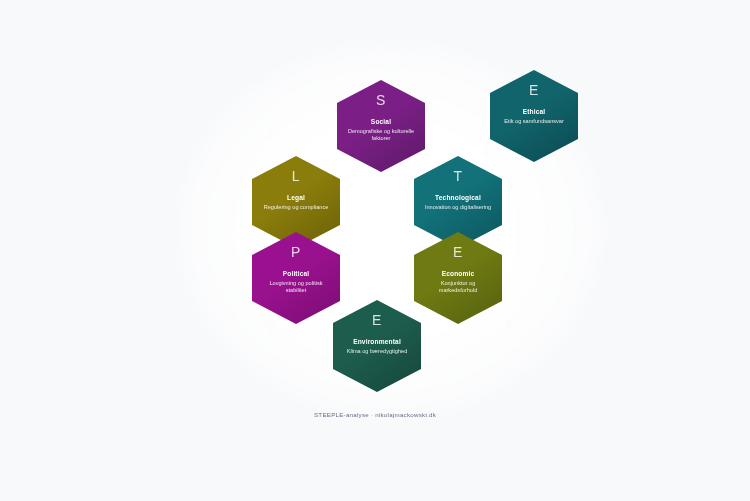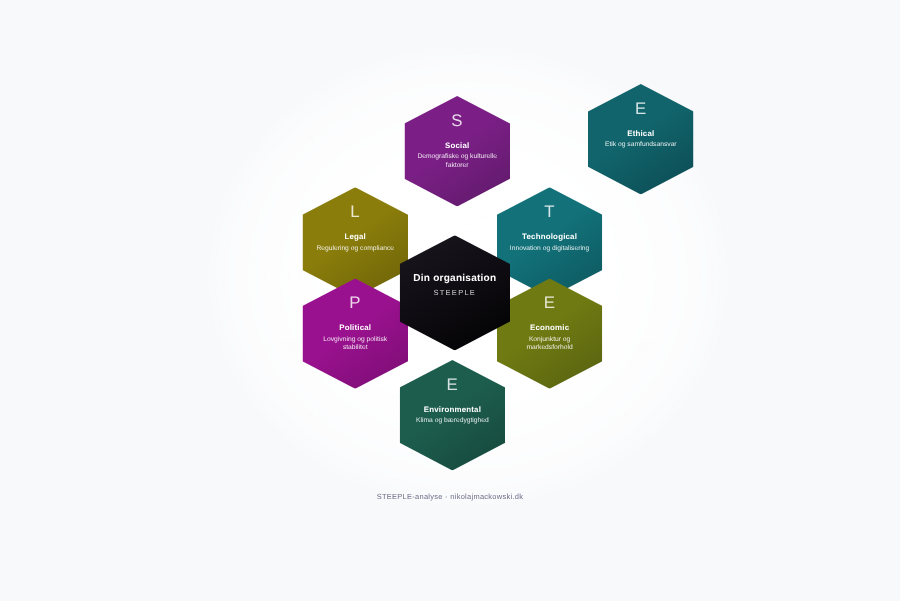--- a/index.html
+++ b/index.html
@@ -141,20 +141,16 @@
     <span class="title">Economic</span>
     <span class="sub">Konjunktur og markedsforhold</span>
   </div>
 
   <div class="hex" style="left: 333px; top: 300px; background: linear-gradient(145deg, rgb(29, 93, 78) 0%, rgb(29, 93, 78) 45%, rgb(21, 71, 59) 100%);">
     <span class="letter">E</span>
     <span class="title">Environmental</span>
     <span class="sub">Klima og bæredygtighed</span>
   </div>
 
-  <div class="hex center" id="hex-center" style="left: 333px; top: 196px; background: linear-gradient(150deg, rgb(26, 23, 32) 0%, rgb(13, 11, 16) 55%, rgb(0, 0, 0) 100%);">
-    <span class="title">Din organisation</span>
-    <span class="sub">STEEPLE</span>
-  </div>
 
   <div id="footer">STEEPLE-analyse · nikolajmackowski.dk</div>
 
 </div>
 
 </body></html>

